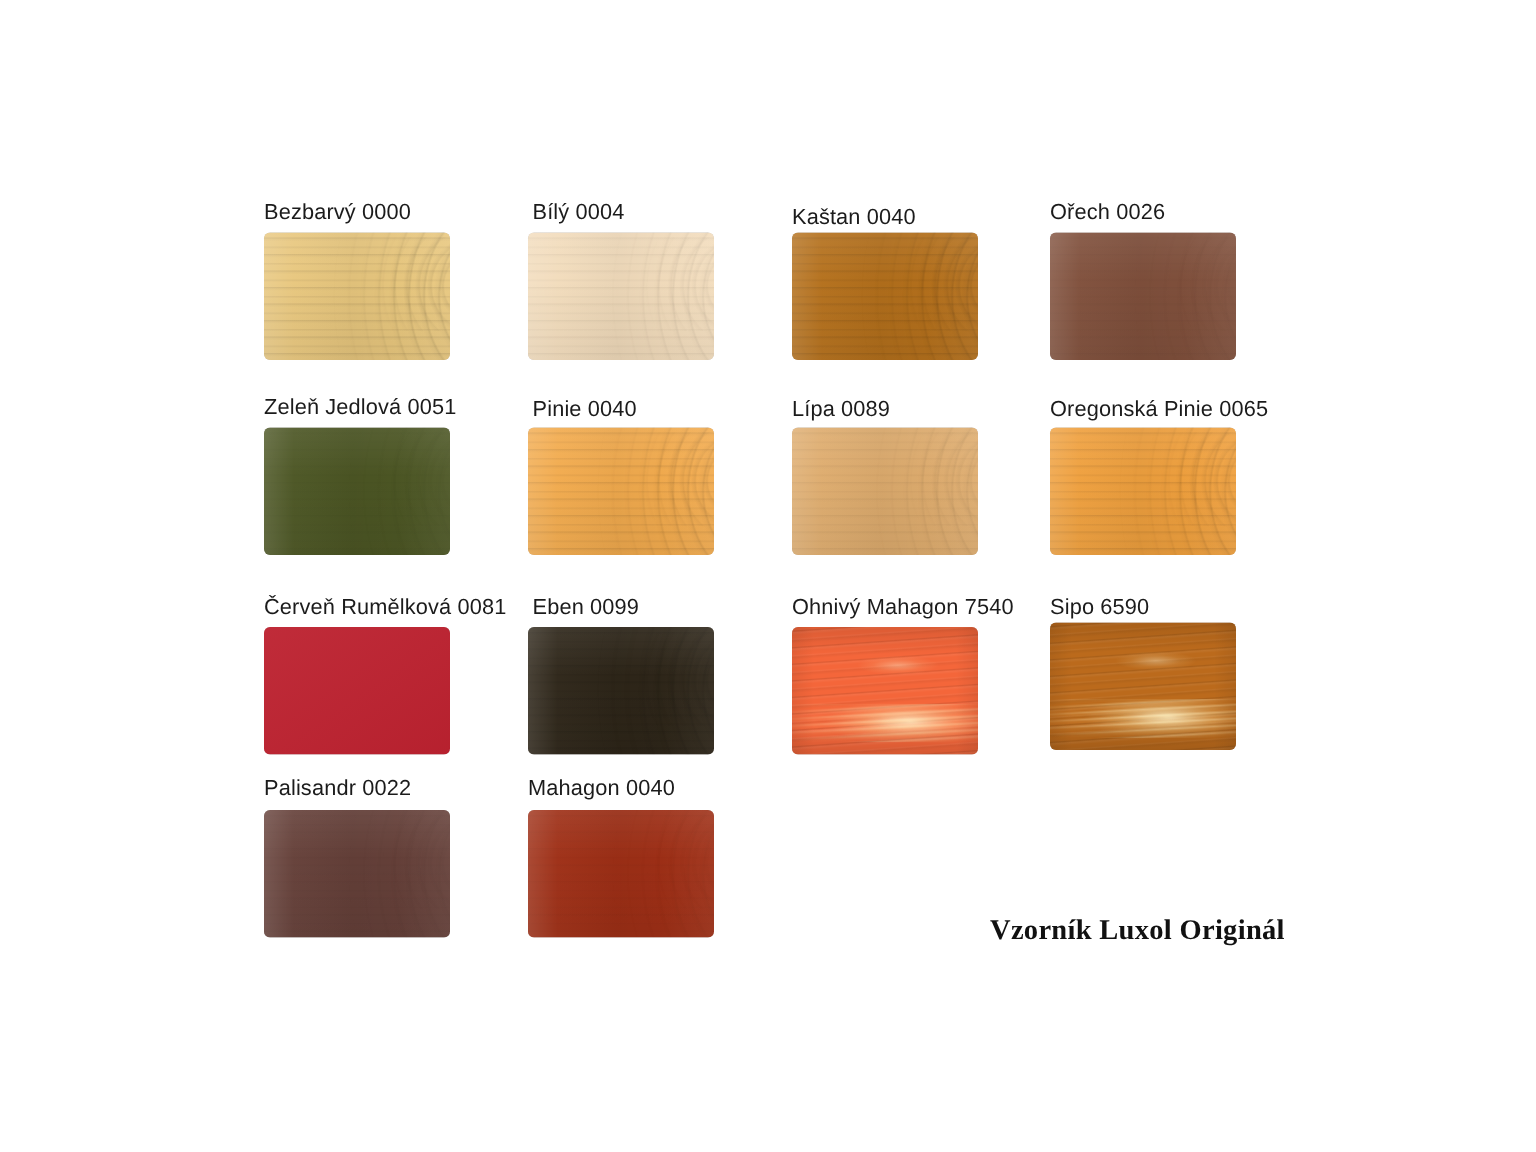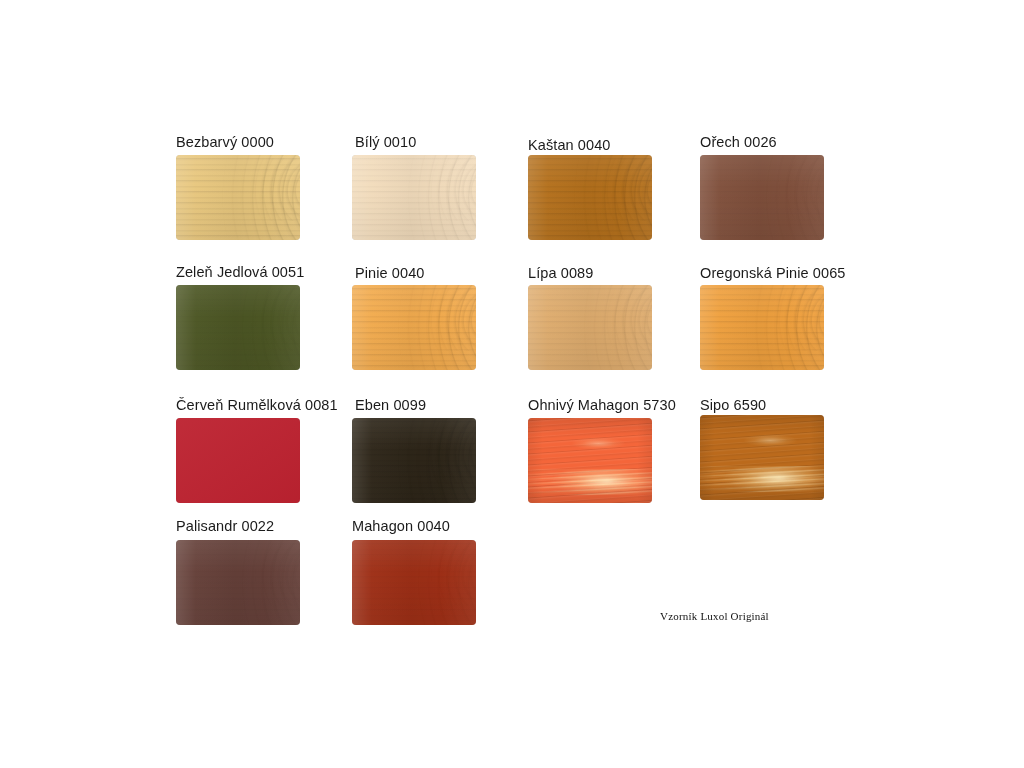--- a/index.html
+++ b/index.html
@@ -210,42 +210,43 @@
         rgba(0,0,0,0.07) 0%,
         rgba(0,0,0,0.00) 12%,
         rgba(0,0,0,0.00) 88%,
         rgba(0,0,0,0.07) 100%);
   }
 
   
   #footer-caption {
     position: absolute;
     font-family: "Liberation Serif", serif;
-    font-size: 11px;
+    font-size: 19px;
     color: #111111;
     white-space: nowrap;
     letter-spacing: 0.2px;
+    font-weight: bold;
   }
 </style>
 </head>
 <body style="background: rgb(255, 255, 255);">
 
 <div id="chart-area">
     <div class="swatch-cell" style="left: 176px; top: 135px;">
       <div class="swatch-label">Bezbarvý 0000</div>
       <div class="swatch-chip" style="left: 0px; top: 20px; width: 124px; height: 85px;">
         <div class="chip-base" style="background: rgb(232, 199, 126);"></div>
         <div class="grain-lines"></div>
         <div class="grain-arcs"></div>
         <div class="grain-arcs2"></div>
         <div class="grain-shade"></div>
       </div>
     </div>
     <div class="swatch-cell" style="left: 355px; top: 135px;">
-      <div class="swatch-label">Bílý 0010</div>
+      <div class="swatch-label">Bílý 0004</div>
       <div class="swatch-chip" style="left: -3px; top: 20px; width: 124px; height: 85px;">
         <div class="chip-base" style="background: rgb(242, 220, 188);"></div>
         <div class="grain-lines soft"></div>
         <div class="grain-arcs soft"></div>
         <div class="grain-arcs2 soft"></div>
         <div class="grain-shade"></div>
       </div>
     </div>
     <div class="swatch-cell" style="left: 528px; top: 138px;">
       <div class="swatch-label">Kaštan 0040</div>
@@ -318,21 +319,21 @@
       <div class="swatch-label">Eben 0099</div>
       <div class="swatch-chip" style="left: -3px; top: 20px; width: 124px; height: 85px;">
         <div class="chip-base" style="background: rgb(46, 38, 25);"></div>
         <div class="grain-lines"></div>
         <div class="grain-arcs"></div>
         <div class="grain-arcs2"></div>
         <div class="grain-shade"></div>
       </div>
     </div>
     <div class="swatch-cell" style="left: 528px; top: 398px;">
-      <div class="swatch-label">Ohnivý Mahagon 5730</div>
+      <div class="swatch-label">Ohnivý Mahagon 7540</div>
       <div class="swatch-chip" style="left: 0px; top: 20px; width: 124px; height: 85px;">
         <div class="chip-base" style="background: rgb(244, 102, 58);"></div>
         <div class="photo-streaks"></div>
         <div class="photo-gloss2"></div>
         <div class="photo-gloss"></div>
         <div class="photo-vign"></div>
       </div>
     </div>
     <div class="swatch-cell" style="left: 700px; top: 398px;">
       <div class="swatch-label">Sipo 6590</div>

